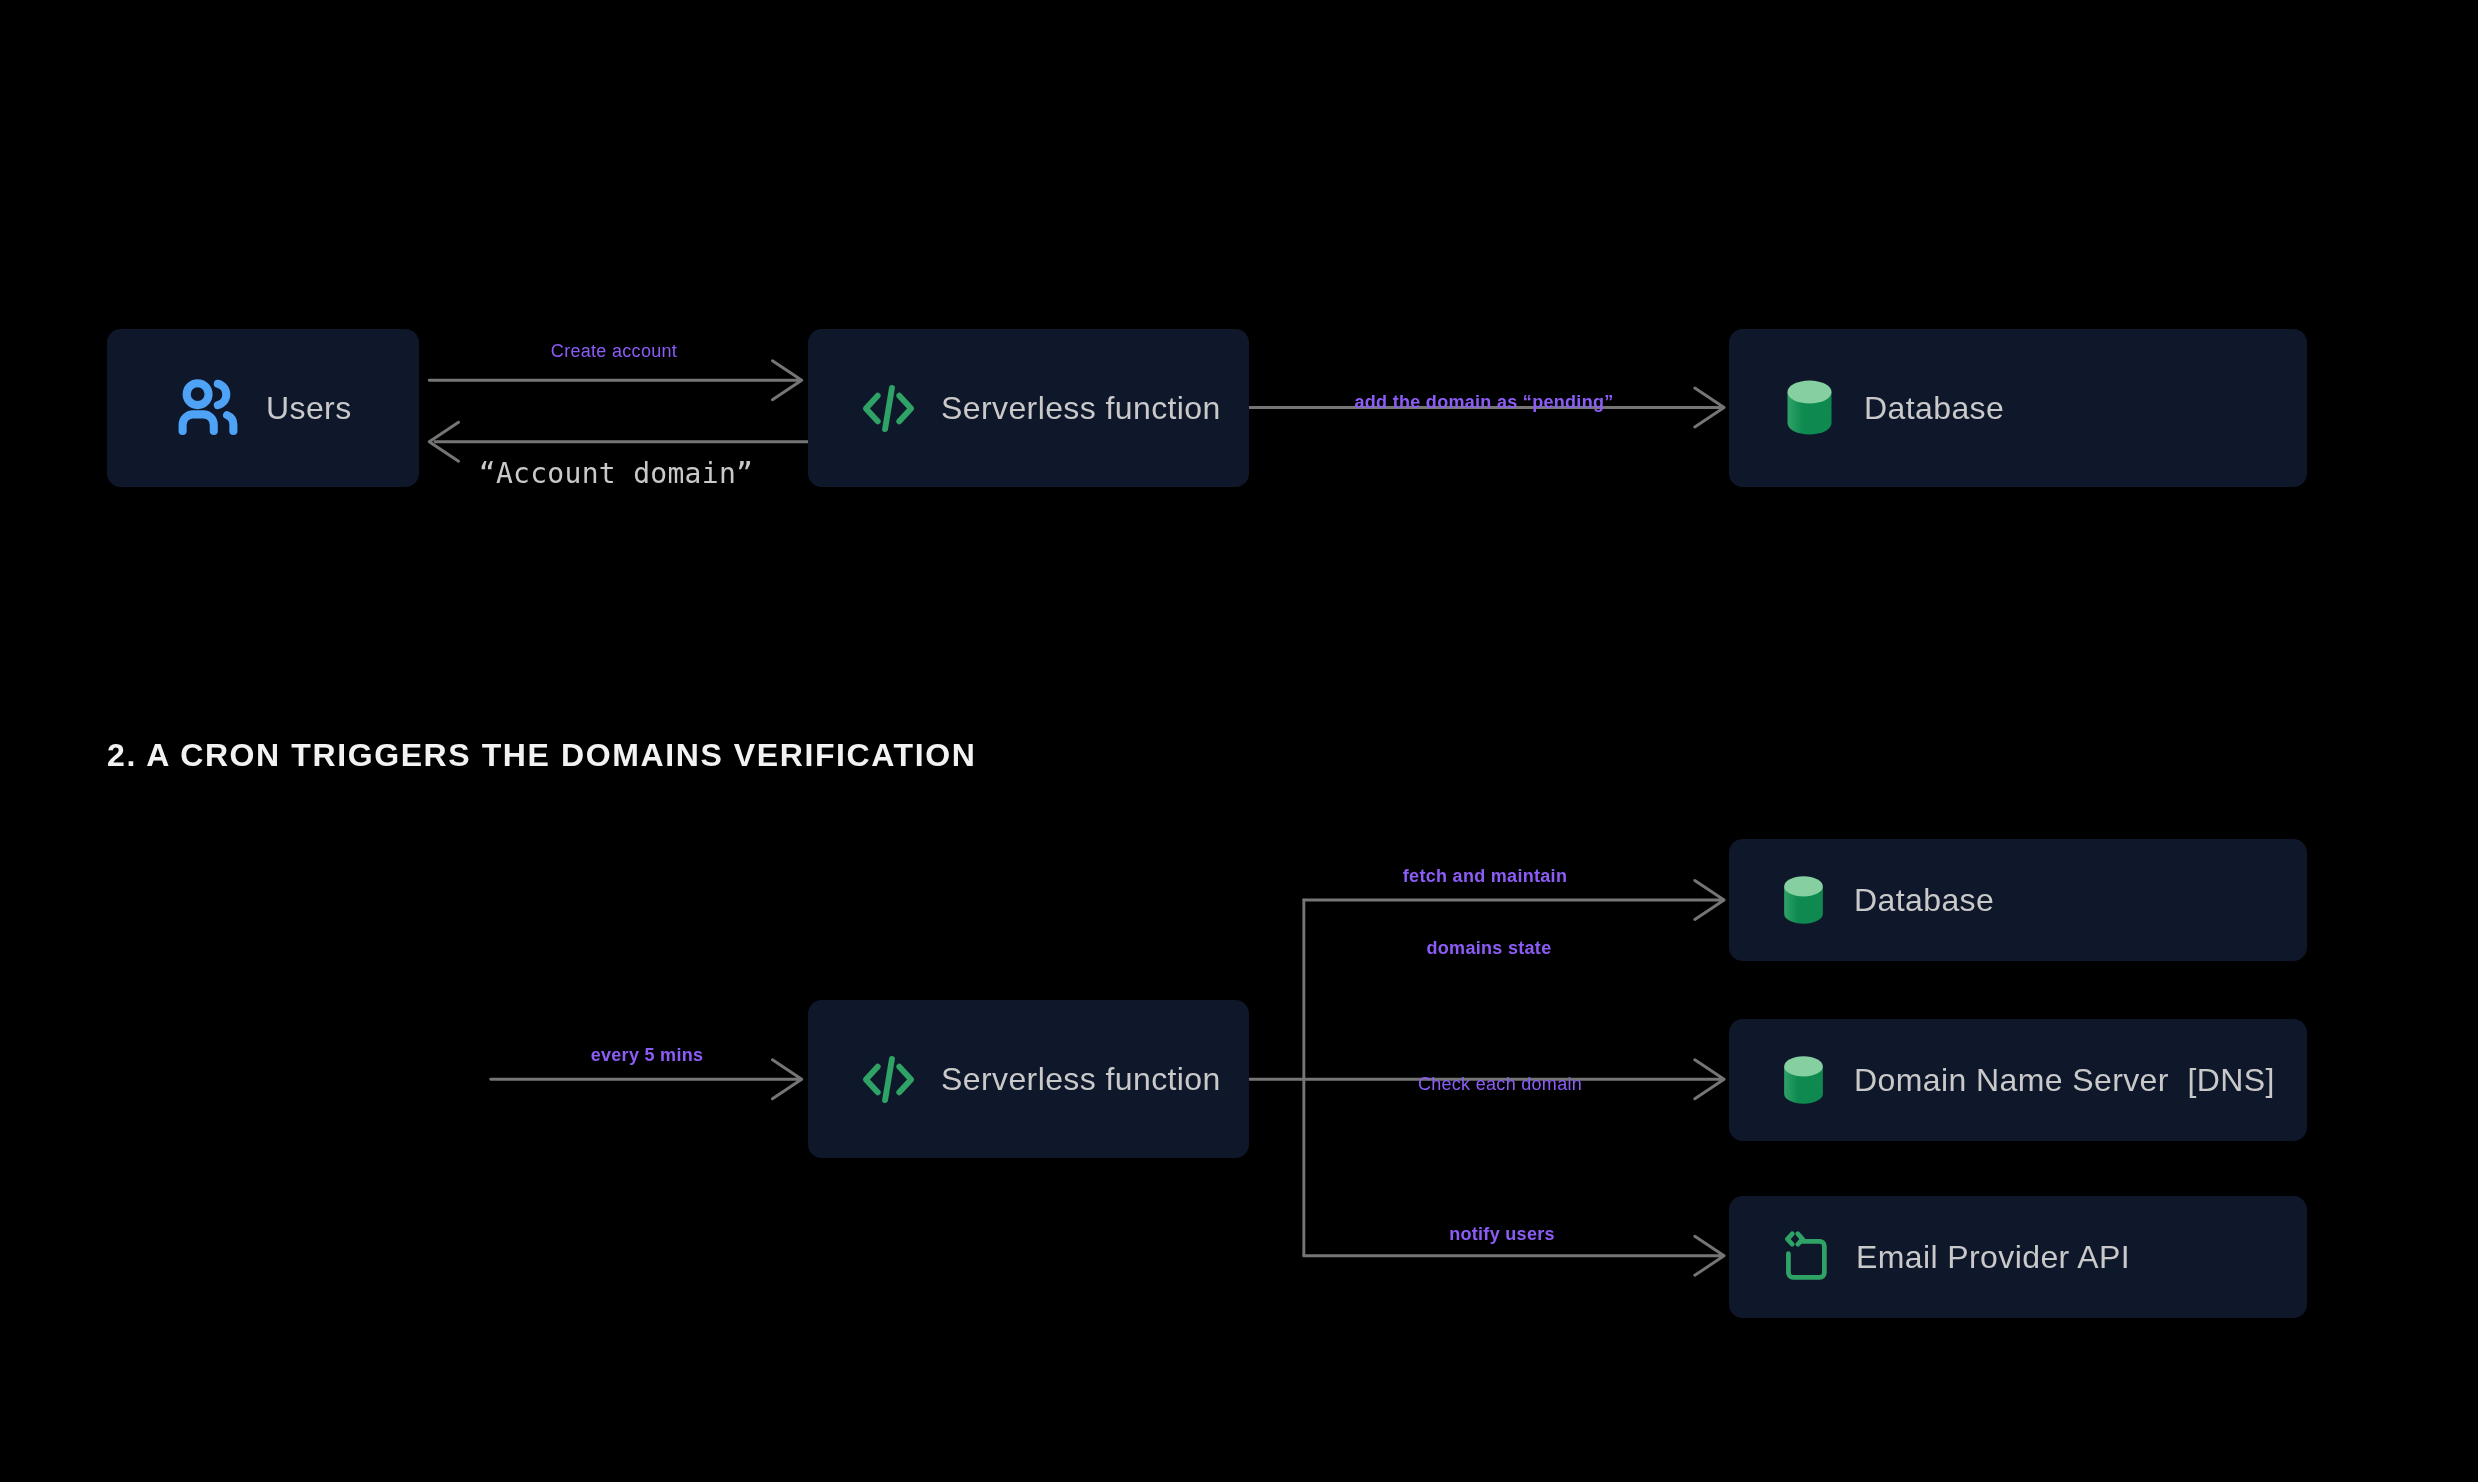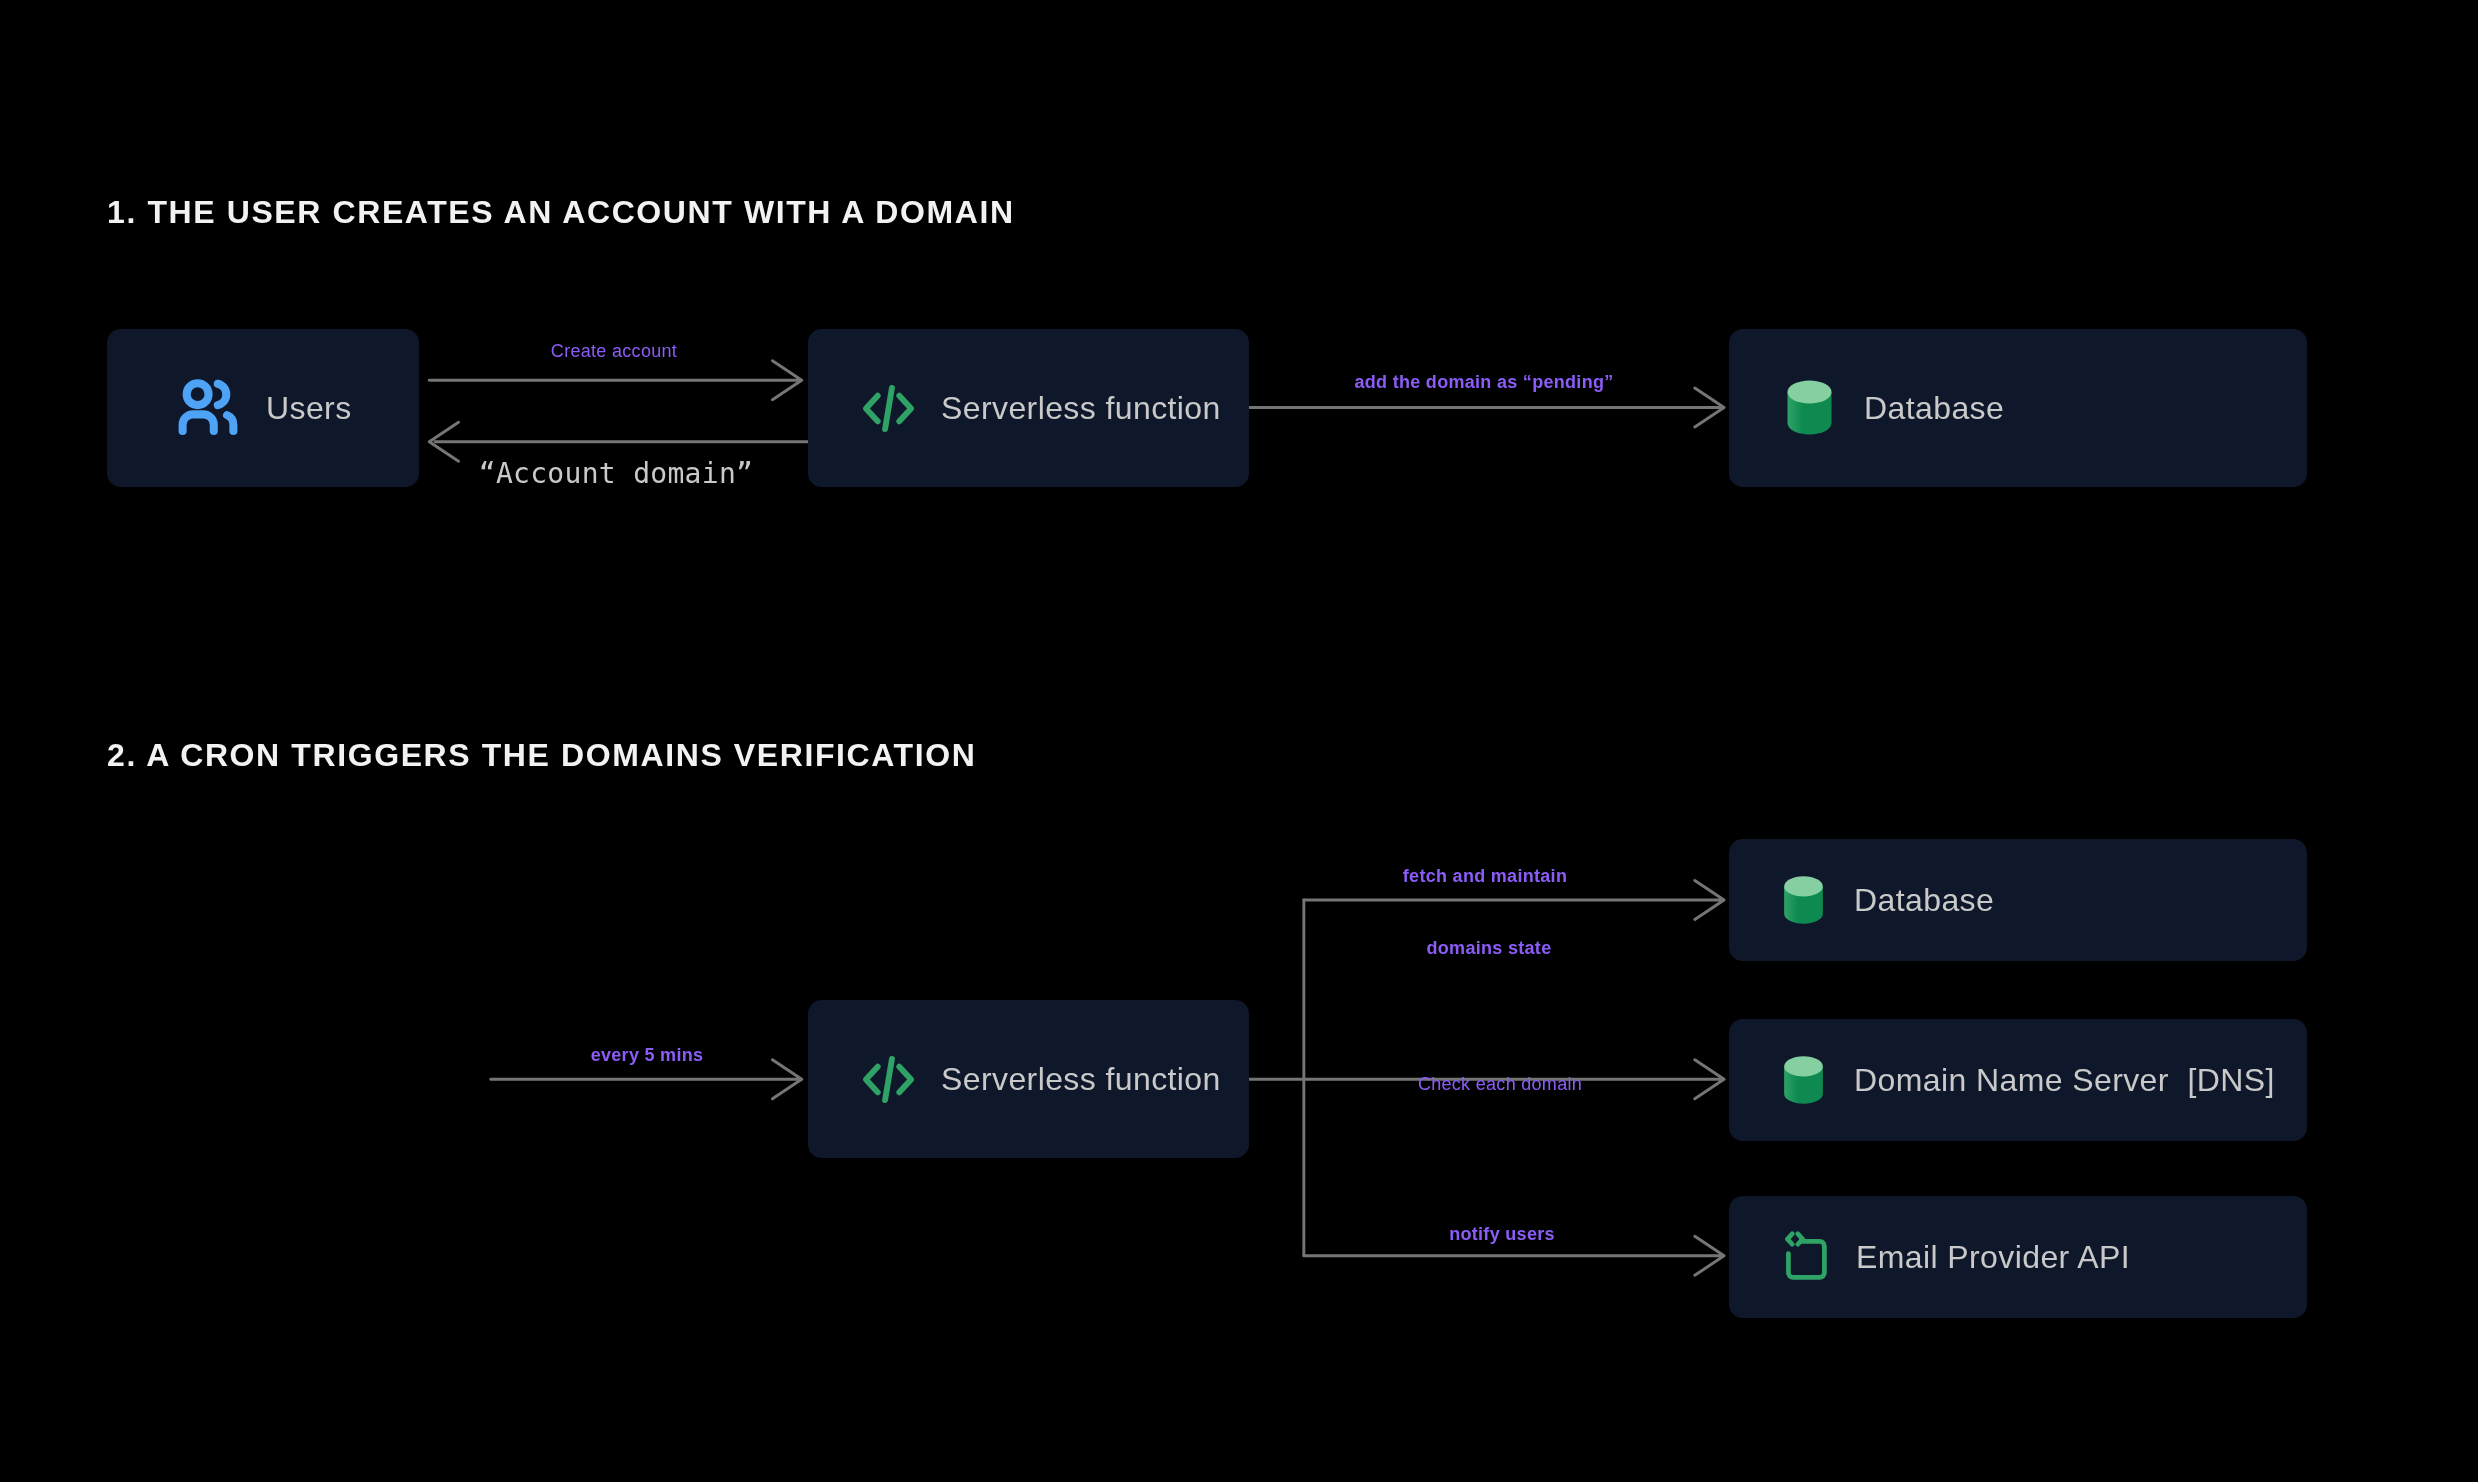--- a/index.html
+++ b/index.html
@@ -76,21 +76,20 @@
 
     <path d="M1337,923 V1288"></path>
 
     <path d="M1337,923 H1764 M1738,903 L1768,923 L1738,943"></path>
 
     <path d="M1337,1288 H1764 M1738,1268 L1768,1288 L1738,1308"></path>
 
     <circle cx="1266" cy="1107" r="11" fill="#8a8a8a" stroke="none"></circle>
   </svg>
 
-  <div class="section-title" style="left:107px; top:194px;">1. THE USER CREATES AN ACCOUNT WITH A DOMAIN</div>
 
   <div class="node" style="left:107px; top:329px; width:312px; height:158px; padding-left:68px;">
     <span class="icon">
       <svg width="66" height="60" viewBox="0 0 56 52" fill="none" stroke="#4EA3F6" stroke-width="7" stroke-linecap="round" stroke-linejoin="round">
         <circle cx="19" cy="14" r="9.5"></circle>
         <path d="M6,46 V40.5 a9,9 0 0 1 9,-9 h9 a9,9 0 0 1 9,9 V46"></path>
         <path d="M36.5,5 a9.5,9.5 0 0 1 0,18.5"></path>
         <path d="M50,46 V40.5 a9,9 0 0 0 -5.5,-8.3"></path>
       </svg>
     </span>
@@ -119,21 +118,21 @@
         </defs>
         <path d="M7,16 V47 a22,11.5 0 0 0 44,0 V16 Z" fill="url(#cyl1)"></path>
         <ellipse cx="29" cy="16" rx="22" ry="11.5" fill="#85CFA0"></ellipse>
       </svg>
     </span>
     <span class="node-label">Database</span>
   </div>
 
   <div class="arrow-label w500" style="left:614px; top:341px;">Create account</div>
   <div class="arrow-label mono" style="left:616px; top:457px;">“Account domain”</div>
-  <div class="arrow-label" style="left:1484px; top:372px;">add the domain as “pending”</div>
+  <div class="arrow-label" style="left:1484px; top:392px;">add the domain as “pending”</div>
 
   <div class="section-title" style="left:107px; top:737px;text-align:right;">2. A CRON TRIGGERS THE DOMAINS VERIFICATION</div>
 
 
   <div class="node" style="left:808px; top:1000px; width:441px; height:158px; padding-left:53px;">
     <span class="icon">
       <svg width="55" height="55" viewBox="0 0 56 56" fill="none" stroke="#2FA366" stroke-width="6" stroke-linecap="round" stroke-linejoin="round">
         <path d="M17,15 L5,28 L17,41"></path>
         <path d="M39,15 L51,28 L39,41"></path>
         <path d="M31.5,7 L24.5,49"></path>

